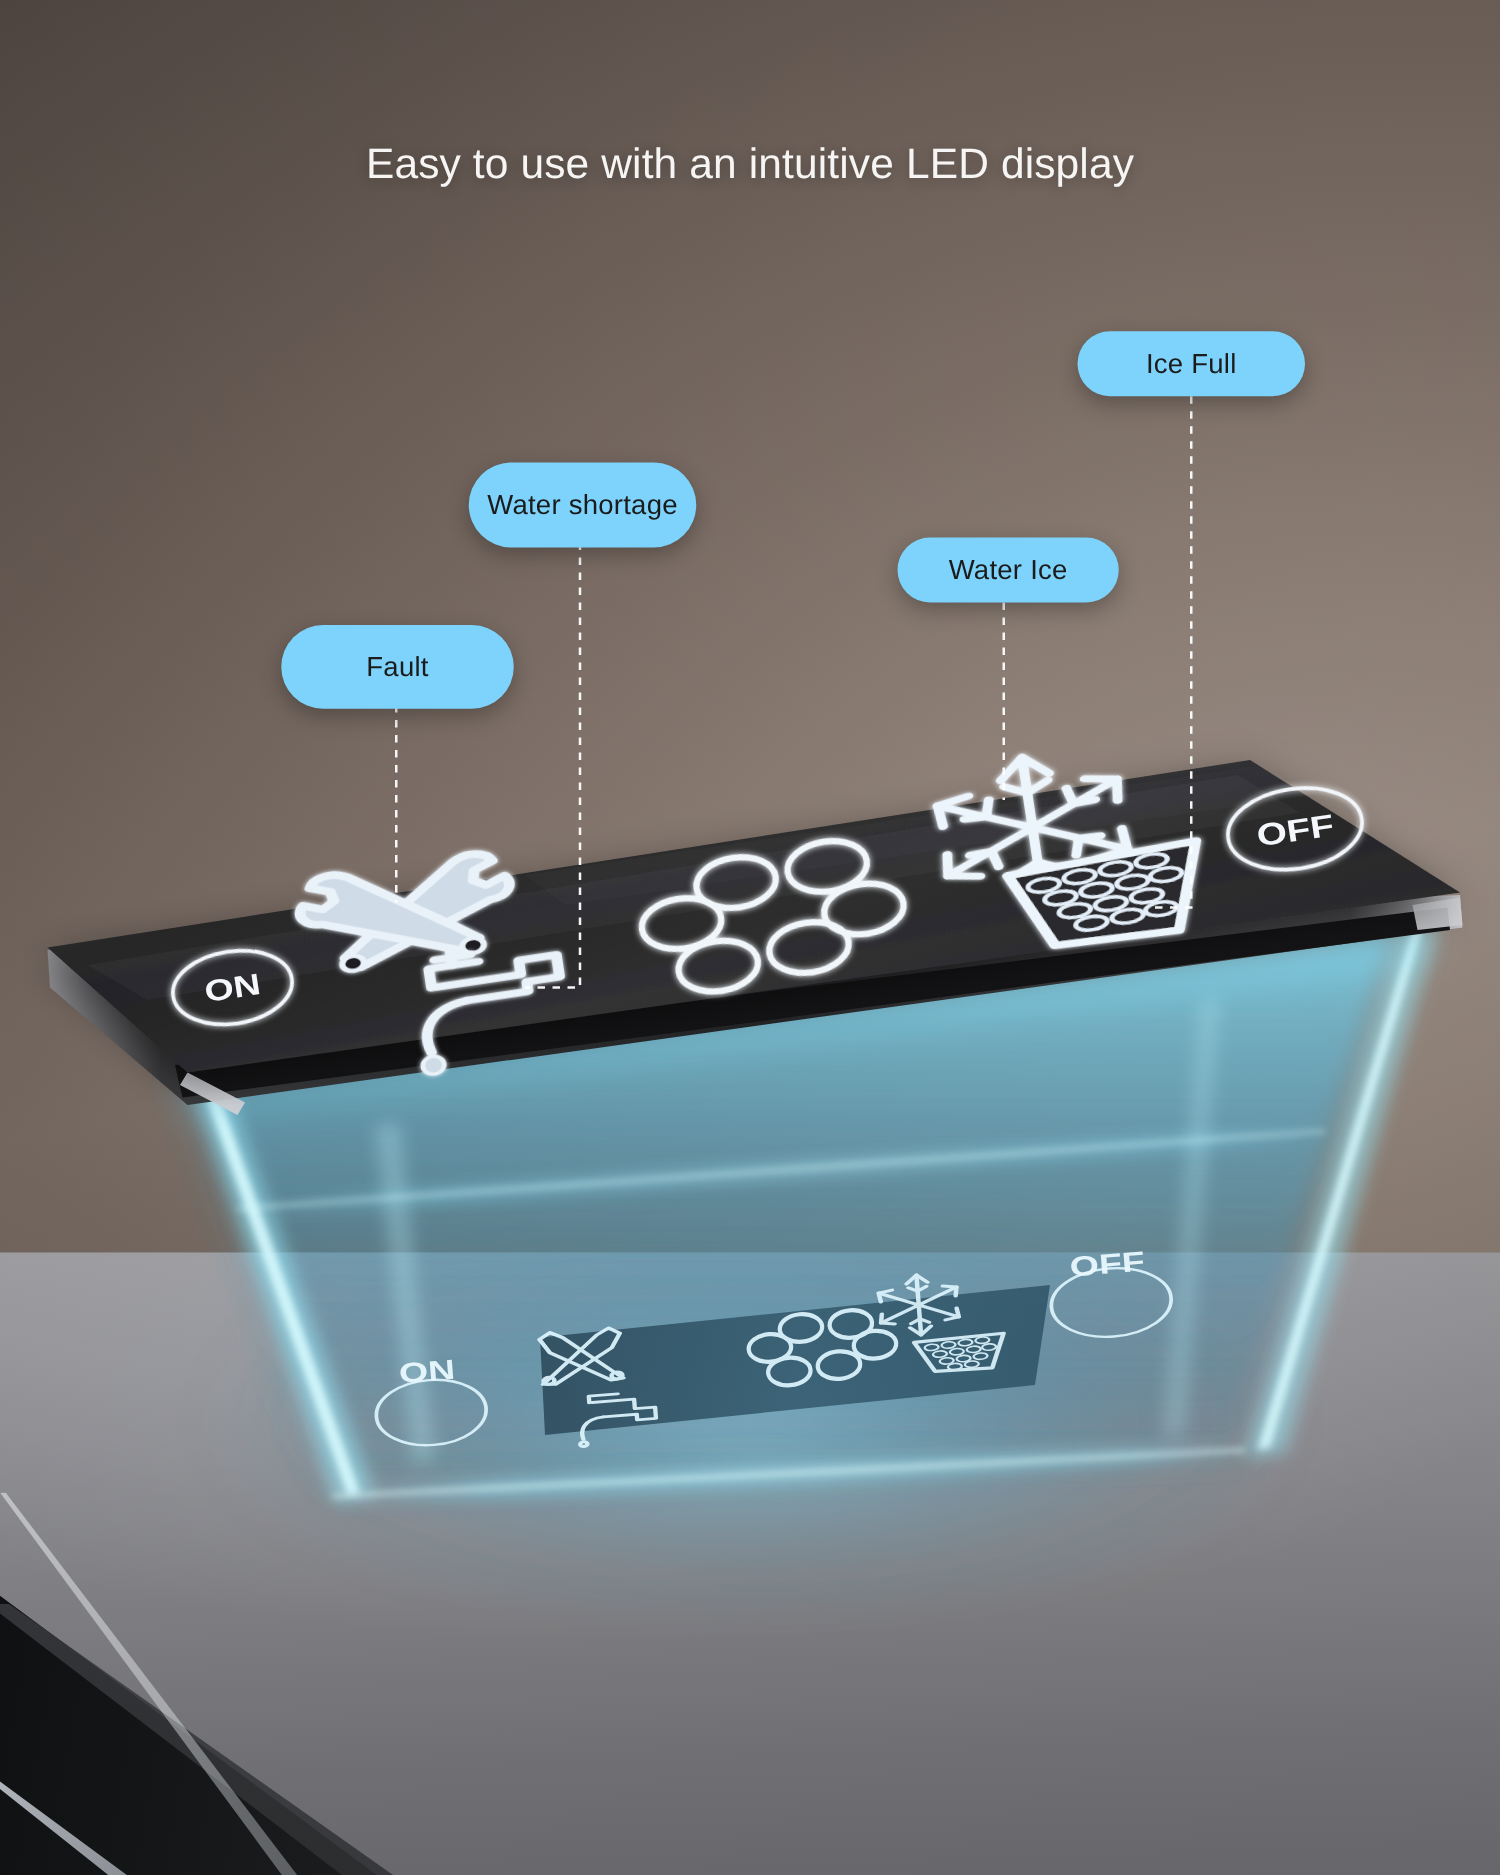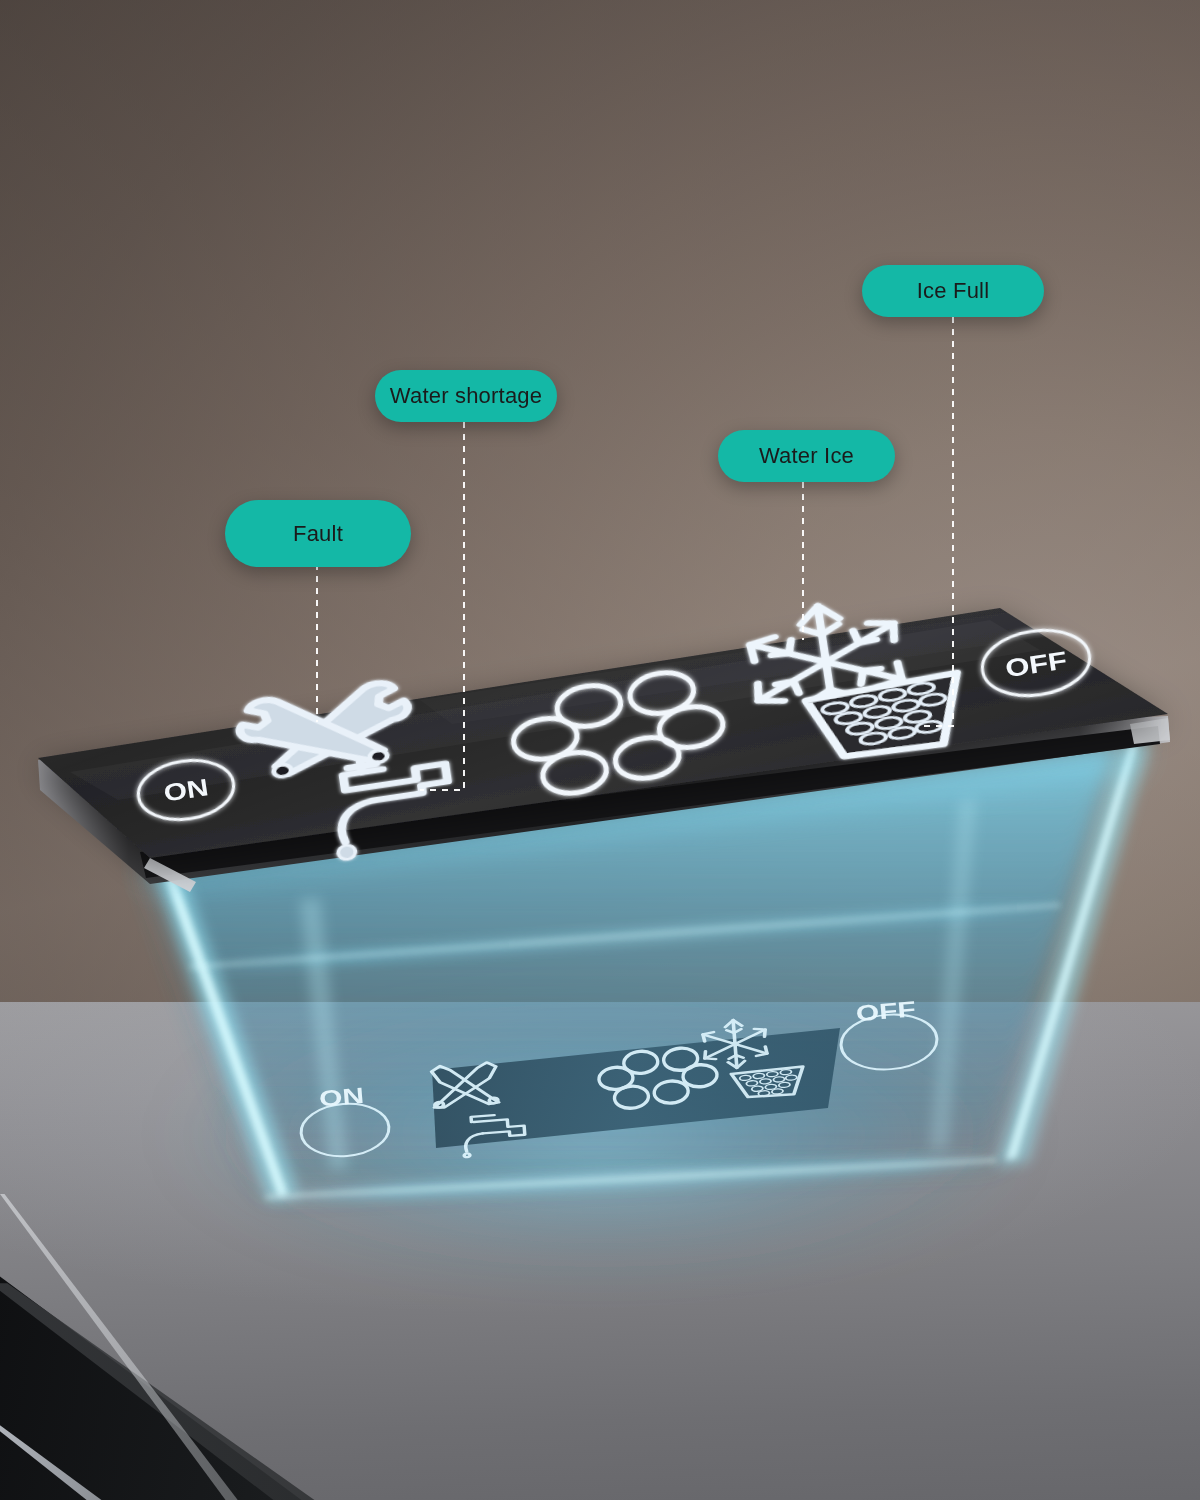--- a/index.html
+++ b/index.html
@@ -65,29 +65,29 @@
   .subtitle {
     margin-top:20px;
     font-size:34px; font-weight:normal; color:#f6f5f4;
     letter-spacing:.1px;
     text-shadow:0 2px 10px rgba(0,0,0,.28);
   }
 
   
   .pill {
     position:absolute; z-index:60;
-    background:#14b8a6; color:#1b1b1b;
+    background:#7dd3fc; color:#1b1b1b;
     border-radius:999px;
     display:flex; align-items:center; justify-content:center;
     font-size:22px; letter-spacing:.2px;
     box-shadow:0 6px 18px rgba(0,0,0,.28);
     white-space:nowrap;
   }
   #pill-fault      { left:225px; top:500px;  width:186px; height:67px; }
-  #pill-water      { left:375px; top:370px;  width:182px; height:52px; }
+  #pill-water      { left:375px; top:370px;  width:182px; height:68px; }
   #pill-making     { left:718px; top:430px;  width:177px; height:52px; }
   #pill-icefull    { left:862px; top:265px;  width:182px; height:52px; }
 
   .lead { position:absolute; z-index:55; }
 
   
   #beams { position:absolute; inset:0; z-index:15; }
 
   
   #panel-stage { position:absolute; inset:0; z-index:30; }
@@ -375,18 +375,19 @@
 <svg class="lead" style="left:0;top:0;width:1200px;height:1500px;" viewBox="0 0 1200 1500">
   <g stroke="#ffffff" stroke-width="2" fill="none" stroke-dasharray="6 6" opacity=".95">
     <path d="M 317,552 L 317,722"></path>
     <path d="M 464,422 L 464,790 L 420,790"></path>
     <path d="M 803,482 L 803,640"></path>
     <path d="M 953,317 L 953,726 L 920,726"></path>
   </g>
 </svg>
 
 <div class="head-wrap">
+  <div class="subtitle">Easy to use with an intuitive LED display</div>
 </div>
 
 <div class="pill" id="pill-fault">Fault</div>
 <div class="pill" id="pill-water">Water shortage</div>
 <div class="pill" id="pill-making">Water Ice</div>
 <div class="pill" id="pill-icefull">Ice Full</div>
 
 </body></html>

